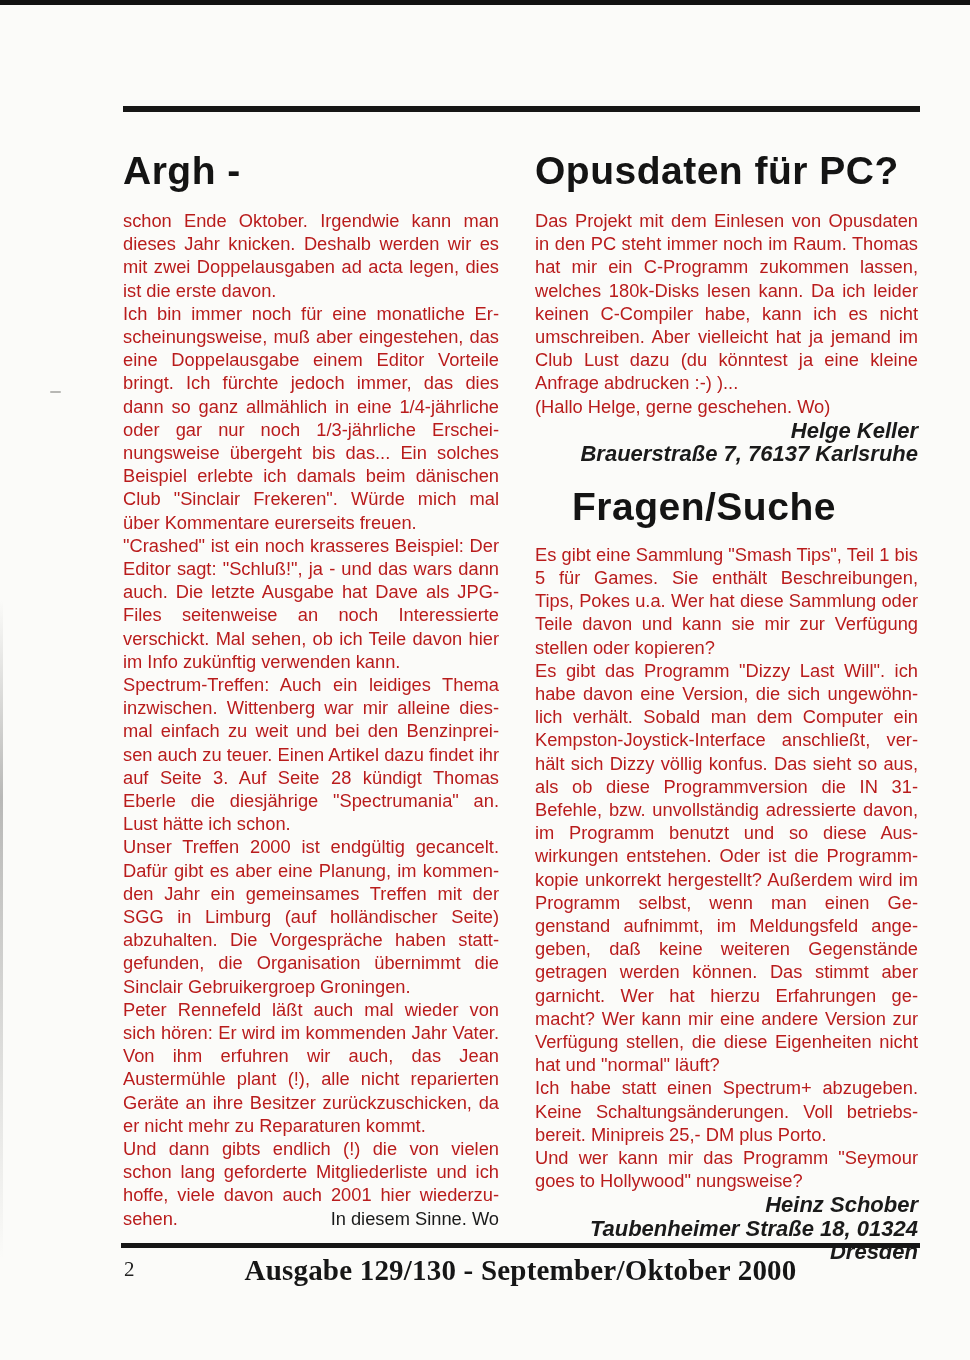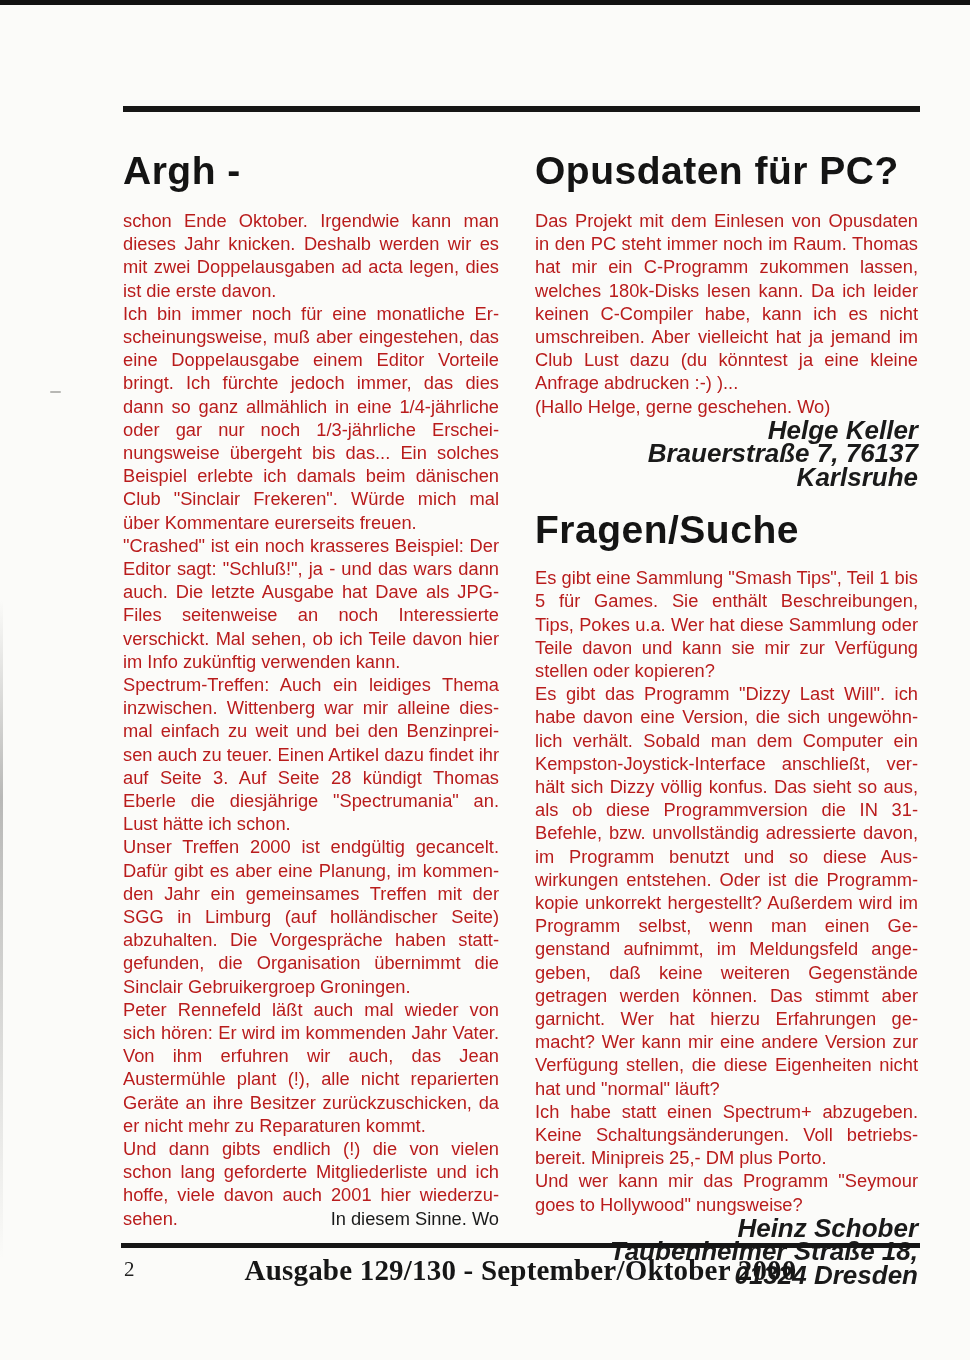--- a/index.html
+++ b/index.html
@@ -39,42 +39,42 @@
 
   h1 {
     font-family:"Liberation Sans", sans-serif;
     font-weight:700;
     font-size:39px;
     letter-spacing:0.5px;
     line-height:1.05;
     color:#141414;
     margin:27px 0 17px 0;
   }
-  h1.second { margin-top:21px; margin-bottom:15px; }
+  h1.second { margin-top:21px; margin-bottom:15px;margin-left:37px; }
 
   p.body {
     margin:0;
     font-size:18.3px;
     line-height:23.2px;
     text-align:justify;
     color:#b91c1c;
   }
   .closing {
     margin:-23.2px 0 0 0;
     font-size:18.3px;
     line-height:23.2px;
     text-align:right;
   }
   .closing .author { }
 
   .sig {
     text-align:right;
     font-weight:700;
     font-style:italic;
-    font-size:26px;
+    font-size:22px;
     line-height:23.5px;
     margin-top:1px;
   }
 
   .footer {
     position:absolute; left:123px; top:1254px; width:795px; height:34px;
     font-family:"Liberation Serif", serif;
   }
   .pagenum {
     position:absolute; left:1px; top:3px;

